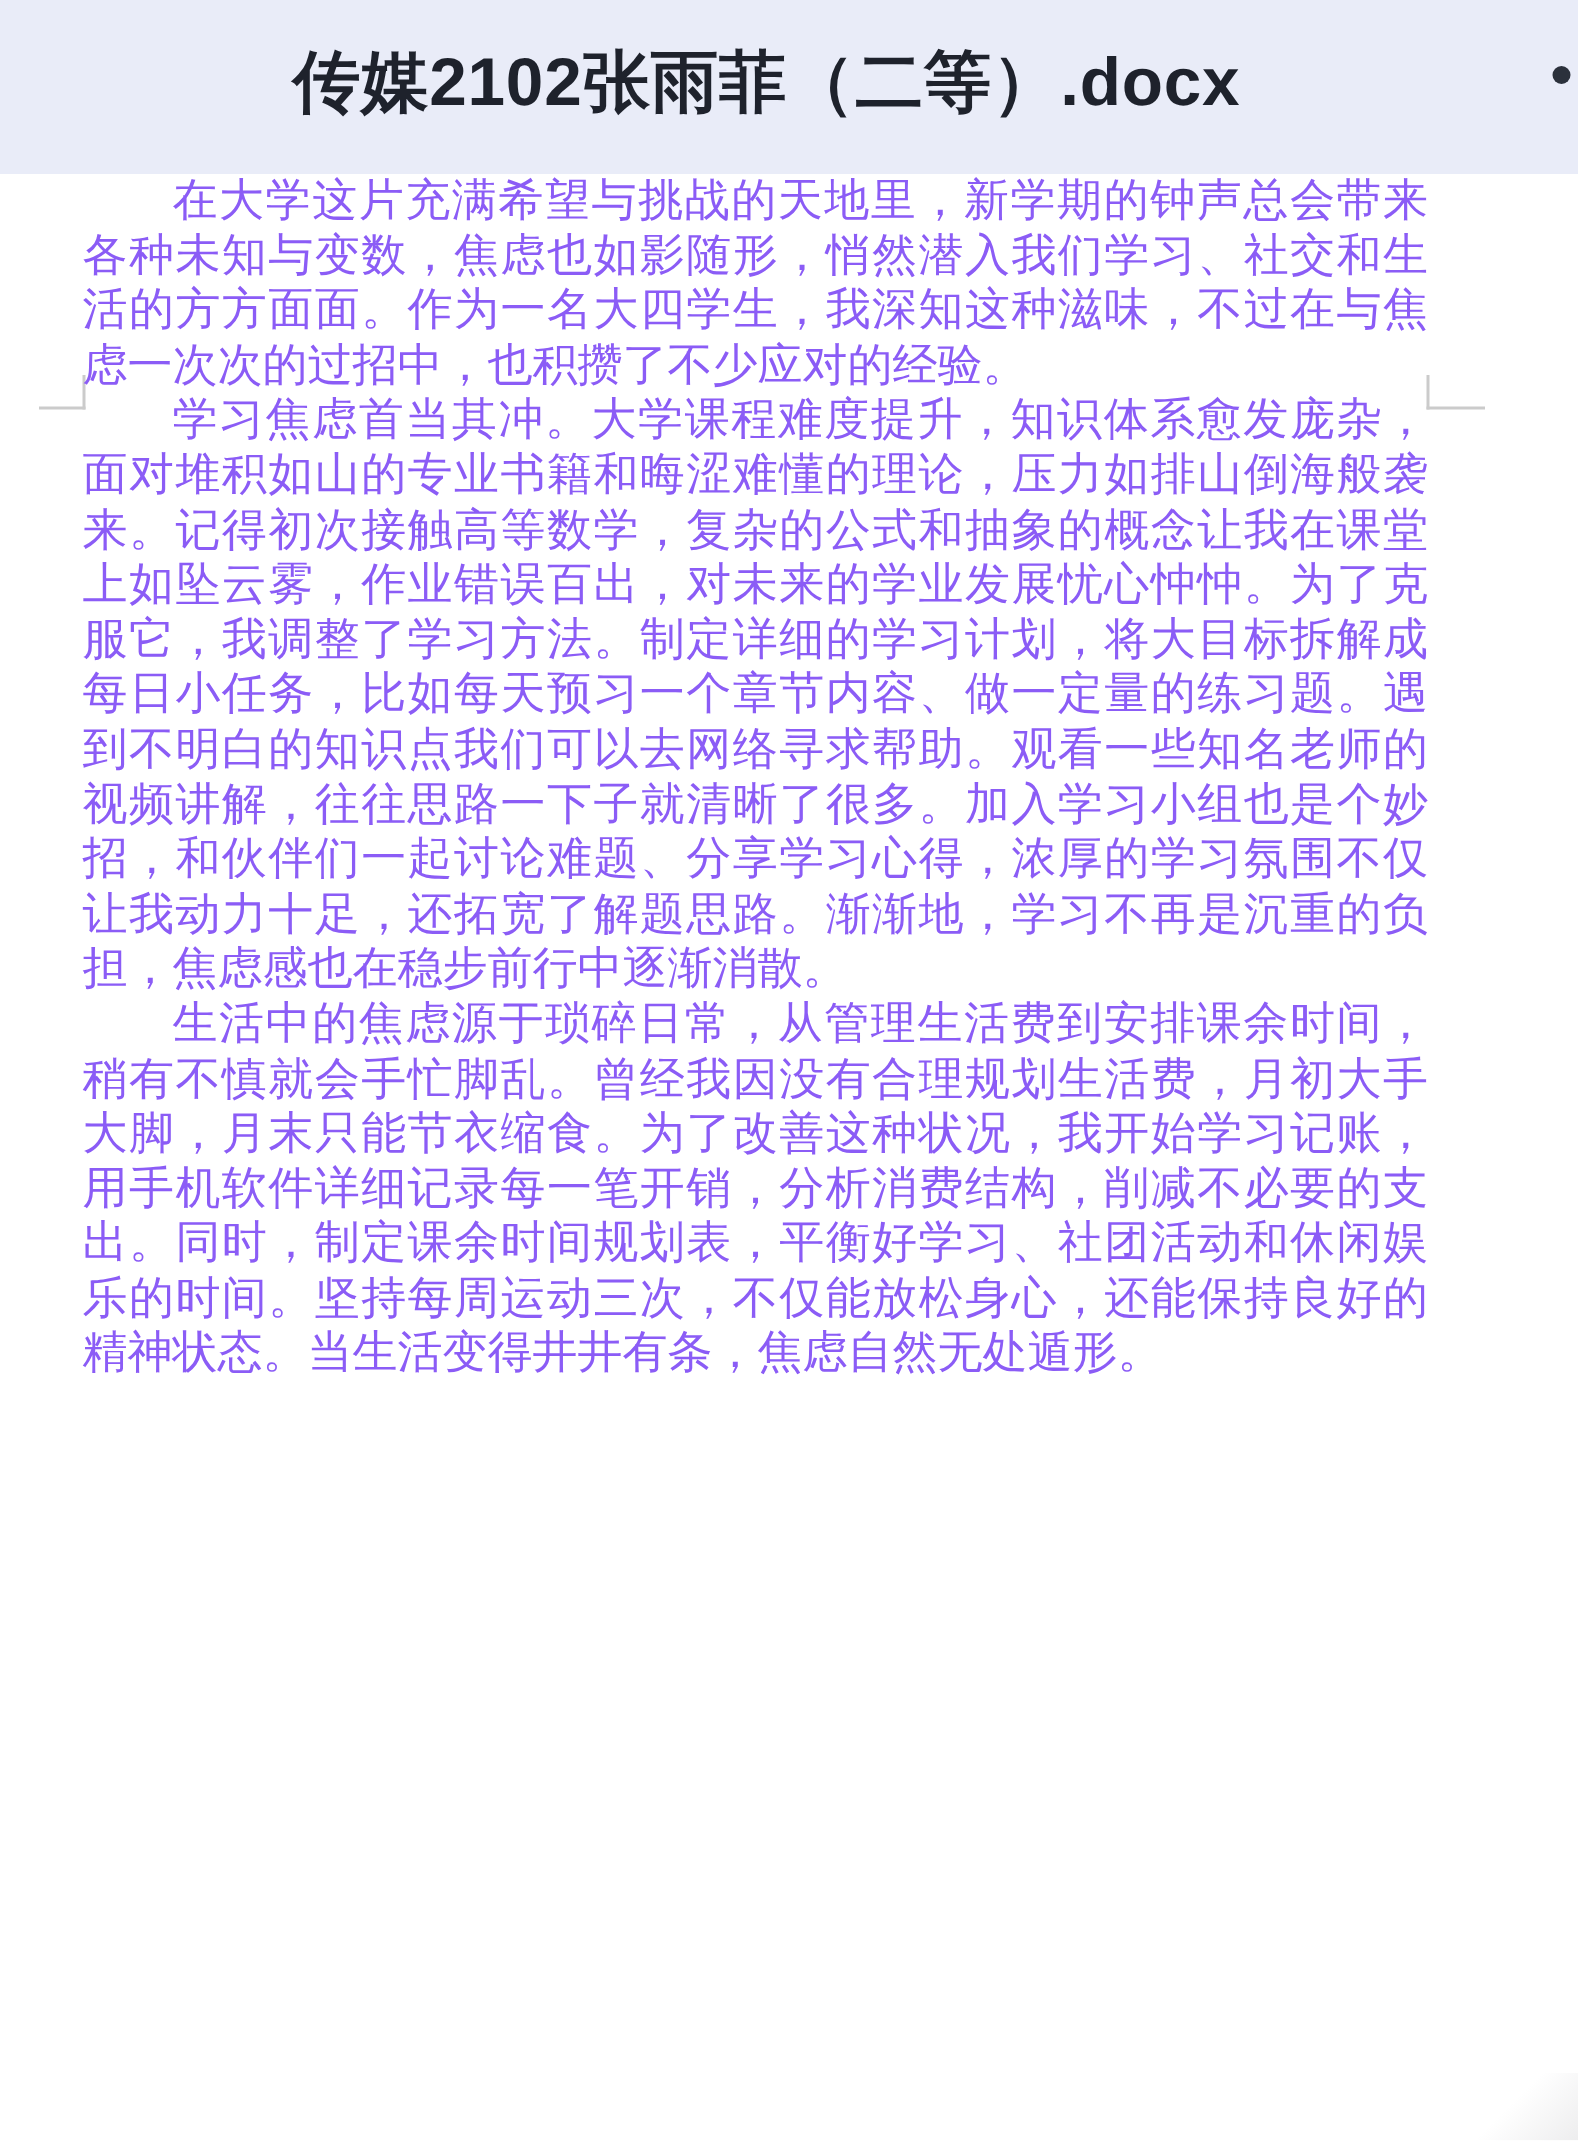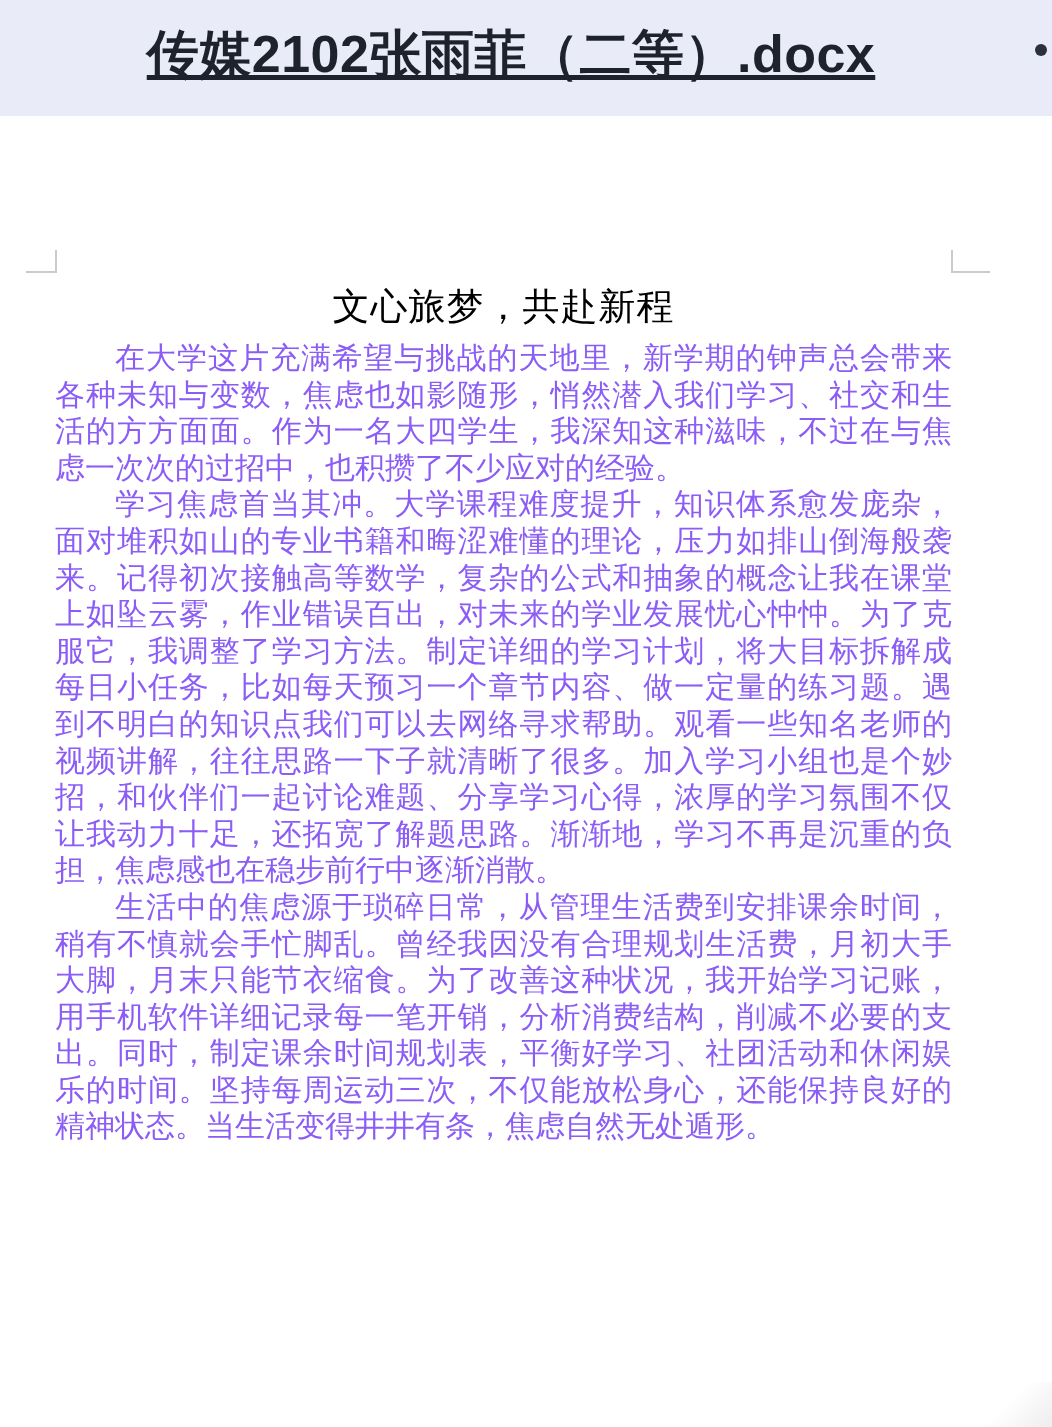--- a/index.html
+++ b/index.html
@@ -22,26 +22,25 @@
     height: 116px;
     background: #e9ecf8;
     display: flex;
     align-items: center;
     justify-content: center;
     box-sizing: border-box;
   }
   .titlebar h1 {
     margin: 0;
     padding: 0 30px 6px 0;
-    font-size: 52px;
+    font-size: 45px;
     font-weight: 700;
     letter-spacing: 0.5px;
     color: #1e222c;
     white-space: nowrap;
-    text-decoration: underline;
   }
   .menu-dot {
     position: absolute;
     right: 5px;
     top: 44px;
     width: 12px;
     height: 12px;
     border-radius: 50%;
     background: #2b313c;
     cursor: pointer;
@@ -117,21 +116,20 @@
     <h1>传媒2102张雨菲（二等）.docx</h1>
     <span class="menu-dot"></span>
   </header>
 
   <main class="page">
 
     <span class="mark mark-left"></span>
     <span class="mark mark-right"></span>
 
     <section class="doc">
-      <h2 class="doc-title">文心旅梦，共赴新程</h2>
 
       <p class="para">在大学这片充满希望与挑战的天地里，新学期的钟声总会带来各种未知与变数，焦虑也如影随形，悄然潜入我们学习、社交和生活的方方面面。作为一名大四学生，我深知这种滋味，不过在与焦虑一次次的过招中，也积攒了不少应对的经验。</p>
       <p class="para">学习焦虑首当其冲。大学课程难度提升，知识体系愈发庞杂，面对堆积如山的专业书籍和晦涩难懂的理论，压力如排山倒海般袭来。记得初次接触高等数学，复杂的公式和抽象的概念让我在课堂上如坠云雾，作业错误百出，对未来的学业发展忧心忡忡。为了克服它，我调整了学习方法。制定详细的学习计划，将大目标拆解成每日小任务，比如每天预习一个章节内容、做一定量的练习题。遇到不明白的知识点我们可以去网络寻求帮助。观看一些知名老师的视频讲解，往往思路一下子就清晰了很多。加入学习小组也是个妙招，和伙伴们一起讨论难题、分享学习心得，浓厚的学习氛围不仅让我动力十足，还拓宽了解题思路。渐渐地，学习不再是沉重的负担，焦虑感也在稳步前行中逐渐消散。</p>
       <p class="para">生活中的焦虑源于琐碎日常，从管理生活费到安排课余时间，稍有不慎就会手忙脚乱。曾经我因没有合理规划生活费，月初大手大脚，月末只能节衣缩食。为了改善这种状况，我开始学习记账，用手机软件详细记录每一笔开销，分析消费结构，削减不必要的支出。同时，制定课余时间规划表，平衡好学习、社团活动和休闲娱乐的时间。坚持每周运动三次，不仅能放松身心，还能保持良好的精神状态。当生活变得井井有条，焦虑自然无处遁形。</p>
 
     </section>
 
     <div class="corner-shade"></div>
   </main>
 

